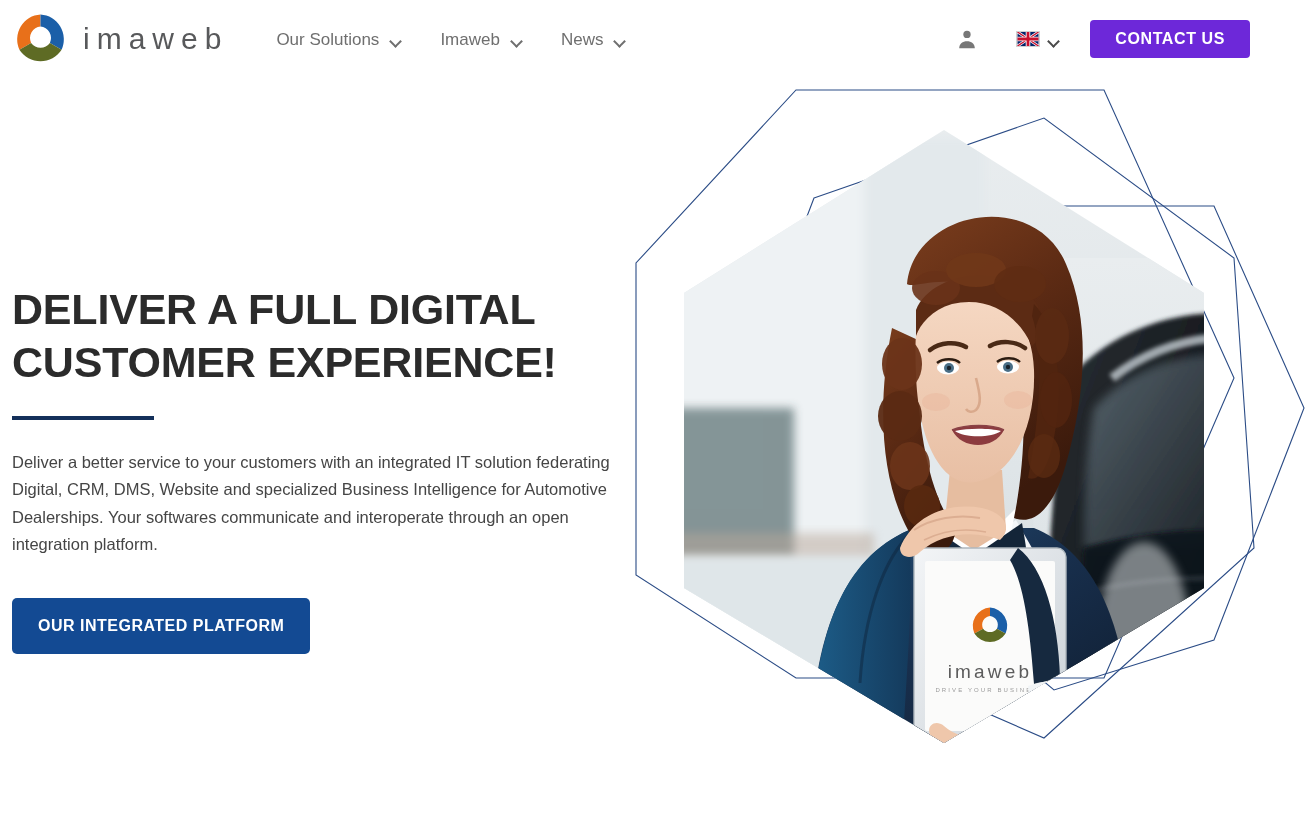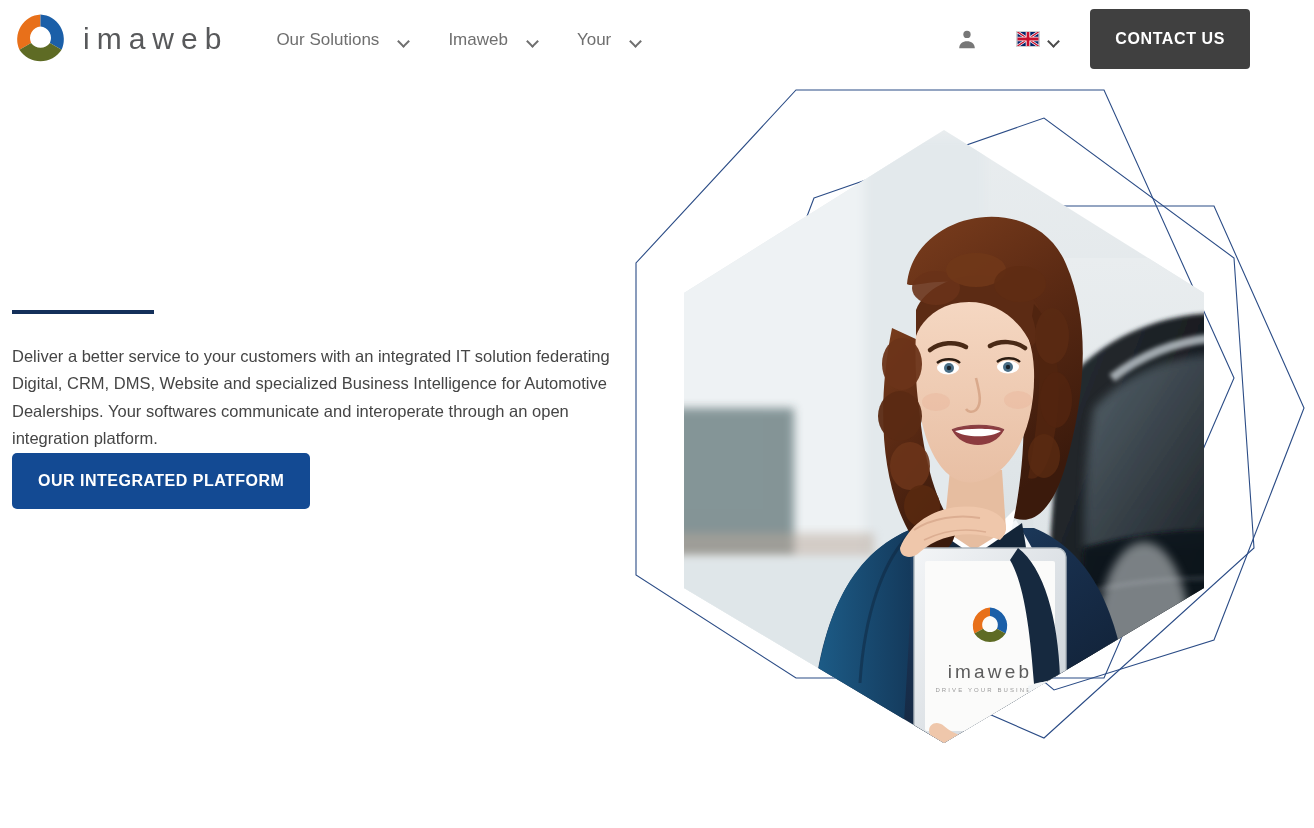--- a/index.html
+++ b/index.html
@@ -62,21 +62,21 @@
   .main-nav {
     display: flex;
     align-items: center;
     margin-left: 48px;
     gap: 38px;
   }
 
   .nav-item {
     display: flex;
     align-items: center;
-    gap: 20px;
+    gap: 12px;
     font-size: 17px;
     color: #6f6f6f;
     cursor: pointer;
     white-space: nowrap;
     line-height: 1;
   }
 
   .chev {
     display: inline-block;
     width: 11px;
@@ -121,23 +121,23 @@
   .flag {
     width: 24px; height: 16px;
     display: block;
     border: 0.5px solid #d0d0d0;
   }
 
   .contact-btn {
     display: inline-flex;
     align-items: center;
     justify-content: center;
-    height: 60px;
+    height: 38px;
     padding: 0 25px;
-    background: #404040;
+    background: #6d28d9;
     color: #ffffff;
     font-size: 16px;
     font-weight: bold;
     letter-spacing: 0.6px;
     border: none;
     border-radius: 4px;
     cursor: pointer;
     font-family: "Liberation Sans", sans-serif;
     white-space: nowrap;
   }
@@ -175,20 +175,21 @@
 
   .hero-text {
     margin-top: 29px;
     font-size: 16.5px;
     line-height: 1.66;
     color: #454545;
     width: 615px;
   }
 
   .platform-btn {
+    margin-top: 40px;
     display: inline-flex;
     align-items: center;
     justify-content: center;
     height: 56px;
     padding: 4px 26px;
     background: #134a93;
     color: #ffffff;
     font-size: 16px;
     font-weight: bold;
     letter-spacing: 0.5px;
@@ -231,21 +232,21 @@
     <nav class="main-nav">
       <div class="nav-item">
         <span>Our Solutions</span>
         <i class="chev"></i>
       </div>
       <div class="nav-item">
         <span>Imaweb</span>
         <i class="chev"></i>
       </div>
       <div class="nav-item">
-        <span>Your</span>
+        <span>News</span>
         <i class="chev"></i>
       </div>
     </nav>
 
     <div class="header-right">
 
       <svg class="user-icon" viewBox="0 0 24 24">
         <circle cx="12" cy="7" r="4" fill="#777777"></circle>
         <path d="M3.5 22c0-4.8 3.8-7.6 8.5-7.6s8.5 2.8 8.5 7.6z" fill="#777777"></path>
       </svg>
@@ -423,20 +424,24 @@
 
           <path d="M404,470 C430,490 444,540 446,600 L420,606 C416,552 410,506 396,482 Z" fill="#16293f"></path>
           <path d="M414,608 C424,604 438,602 448,604 L448,630 L416,632 Z" fill="#f2f5f7"></path>
 
           <rect x="60" y="40" width="545" height="645" fill="none"></rect>
         </g>
       </svg>
     </div>
 
     <div class="hero-copy">
+      <h1 class="hero-title">
+        <span>DELIVER A FULL DIGITAL</span><br>
+        <span>CUSTOMER EXPERIENCE!</span>
+      </h1>
 
       <div class="title-rule"></div>
 
       <p class="hero-text">Deliver a better service to your customers with an integrated IT solution federating Digital, CRM, DMS, Website and specialized Business Intelligence for Automotive Dealerships. Your softwares communicate and interoperate through an open integration platform.</p>
 
       <button class="platform-btn">OUR INTEGRATED PLATFORM</button>
     </div>
 
   </section>
 

